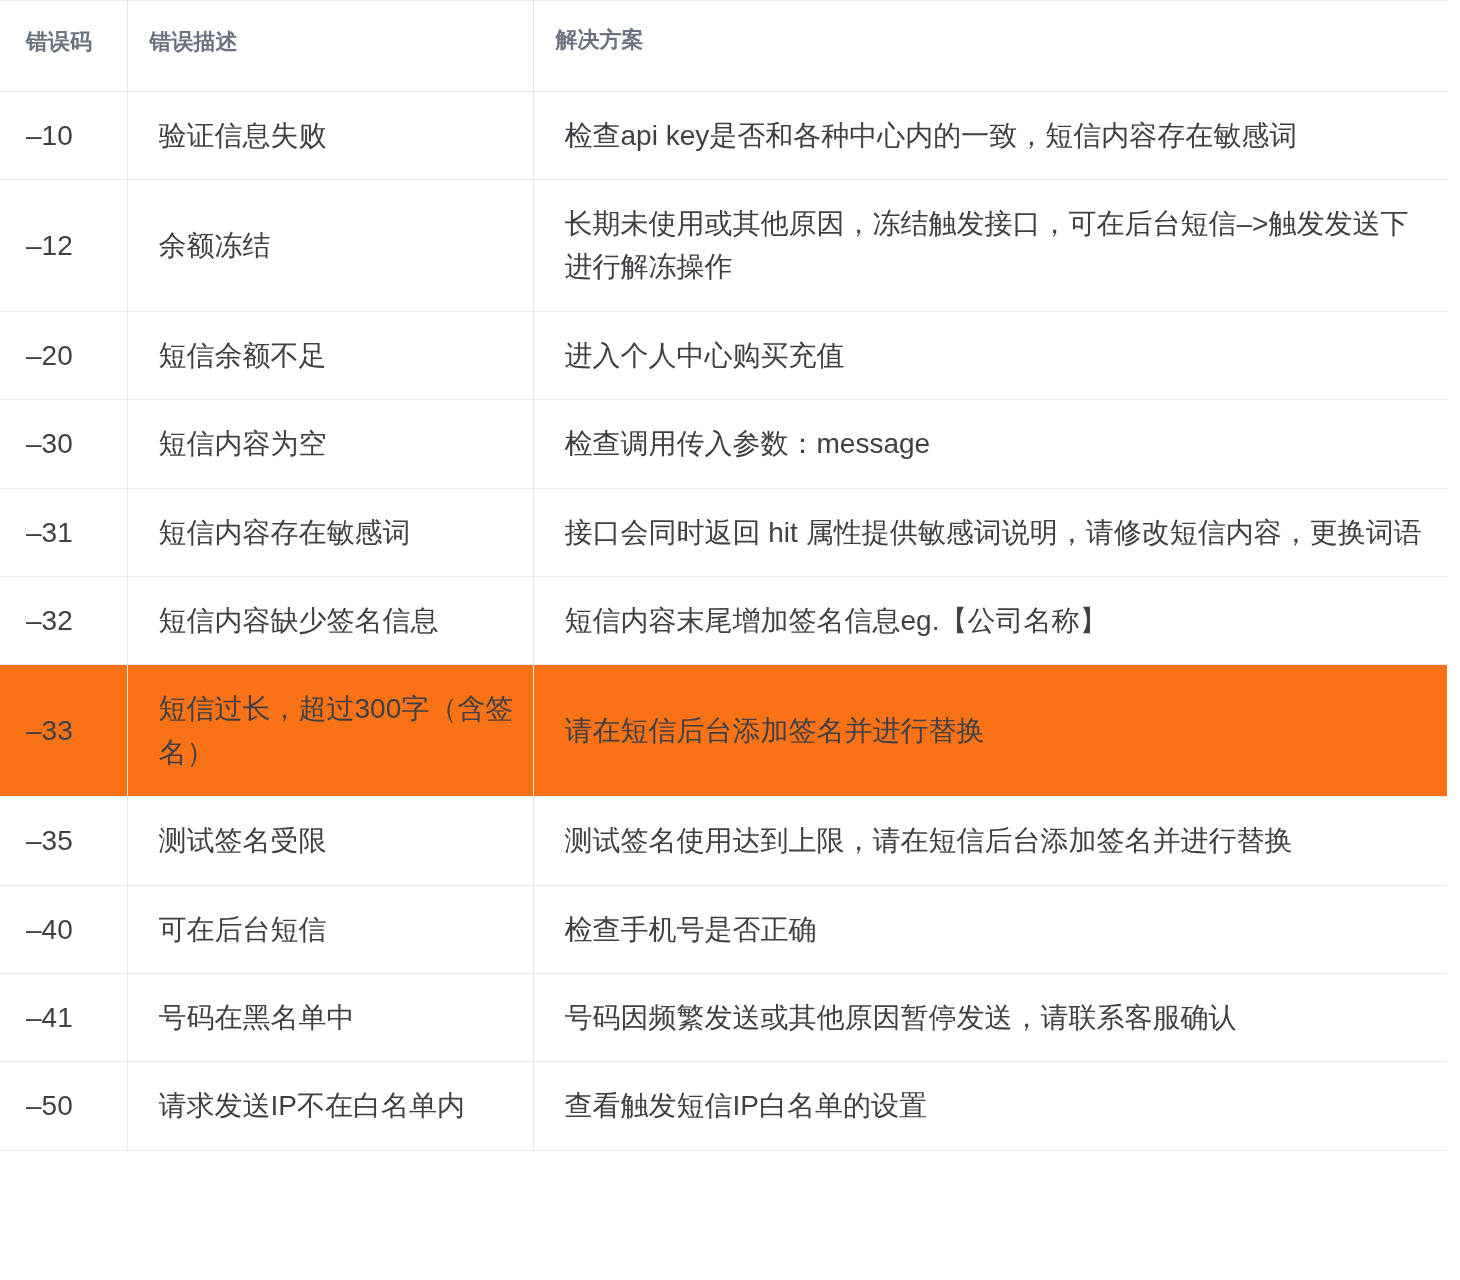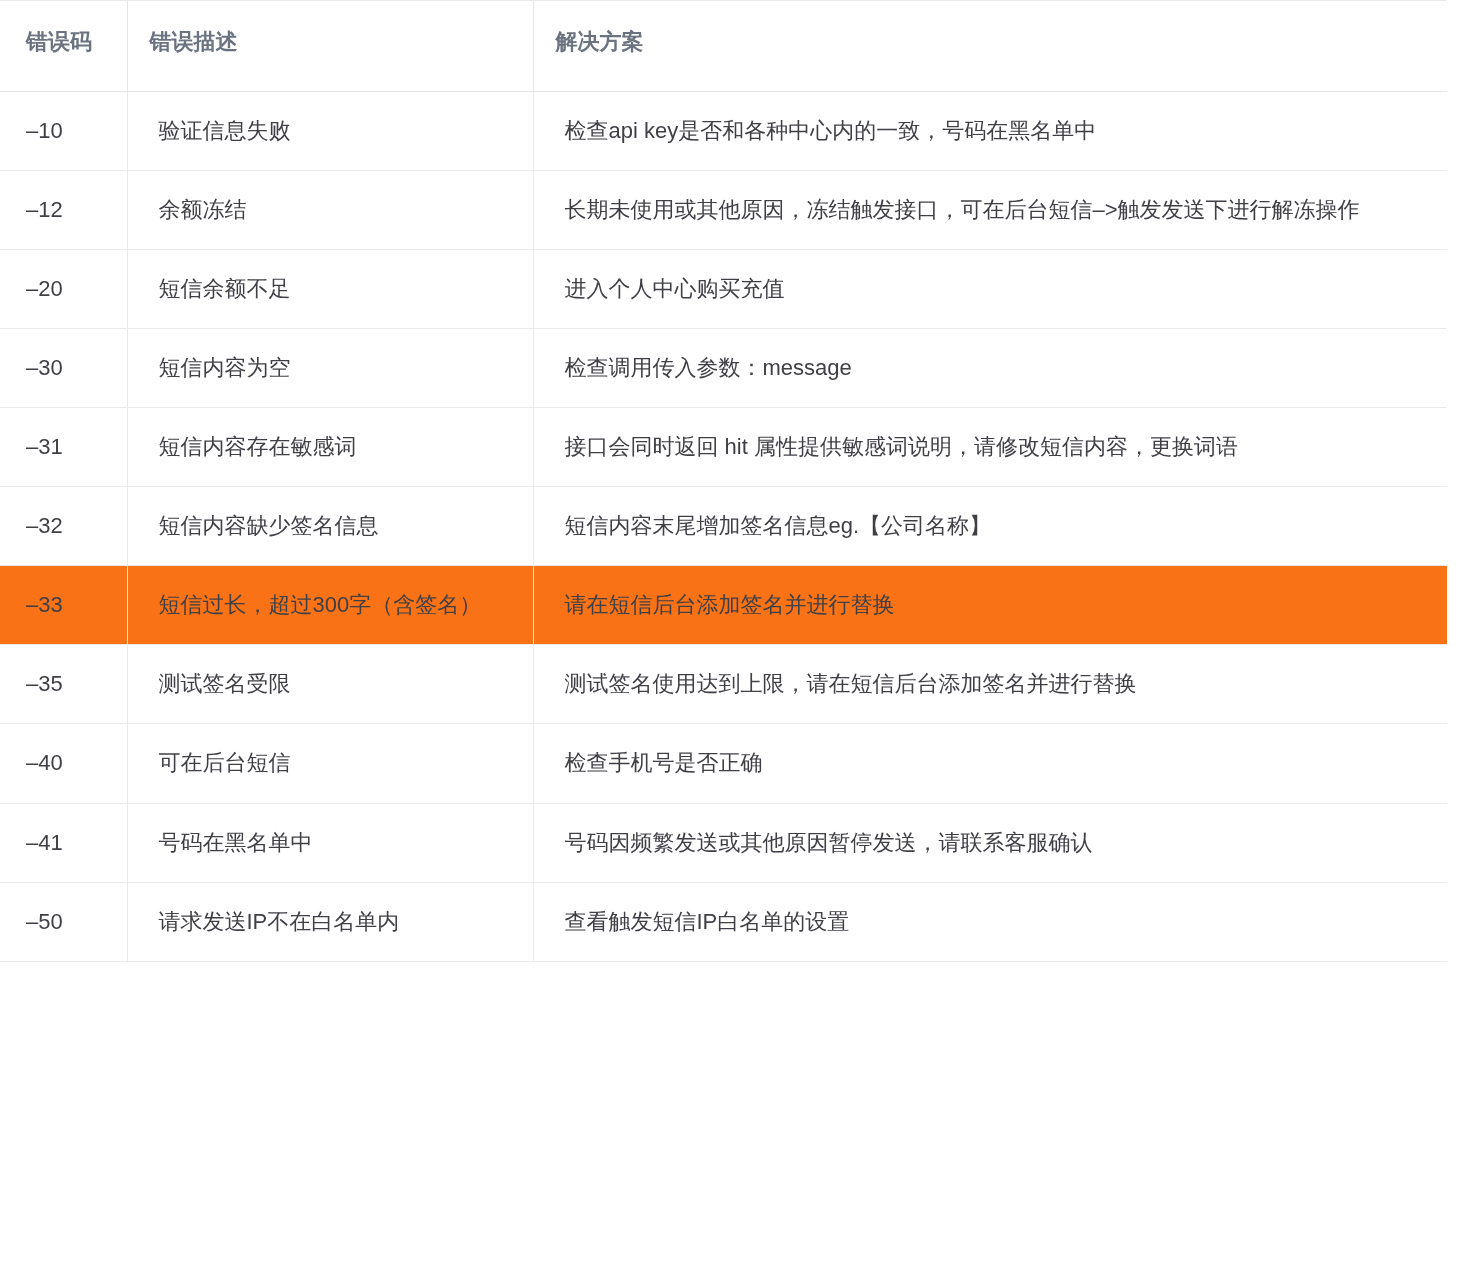--- a/index.html
+++ b/index.html
@@ -32,27 +32,27 @@
     vertical-align: top;
     font-size: 22px;
     font-weight: bold;
     color: #6b7280;
     padding: 26px 18px 34px 22px;
     border-bottom: 1px solid #e3e5e8;
     border-right: 1px solid #e3e5e8;
     line-height: 1.35;
     background: #ffffff;
   }
-  table.error-table thead th:last-child { border-right: none; }
+  table.error-table thead th:last-child { border-right: none; font-family: Liberation Mono, monospace; }
   table.error-table thead th.code-head {
     padding-left: 26px;
     padding-right: 24px;
   }
   table.error-table tbody td {
-    font-size: 22px;
+    font-size: 28px;
     color: #3f3f46;
     vertical-align: middle;
     padding: 22px 18px 22px 31px;
     border-bottom: 1px solid #e8eaec;
     border-right: 1px solid #e8eaec;
     line-height: 1.55;
     background: #ffffff;
   }
   table.error-table tbody td:last-child { border-right: none; }
   table.error-table tbody td.code-cell {
@@ -89,21 +89,21 @@
       <tr>
         <th class="code-head">错误码</th>
         <th>错误描述</th>
         <th>解决方案</th>
       </tr>
     </thead>
     <tbody>
       <tr>
         <td class="code-cell">–10</td>
         <td>验证信息失败</td>
-        <td>检查api key是否和各种中心内的一致，号码在黑名单中</td>
+        <td>检查api key是否和各种中心内的一致，短信内容存在敏感词</td>
       </tr>
       <tr>
         <td class="code-cell">–12</td>
         <td>余额冻结</td>
         <td>长期未使用或其他原因，冻结触发接口，可在后台短信–&gt;触发发送下进行解冻操作</td>
       </tr>
       <tr>
         <td class="code-cell">–20</td>
         <td>短信余额不足</td>
         <td>进入个人中心购买充值</td>

